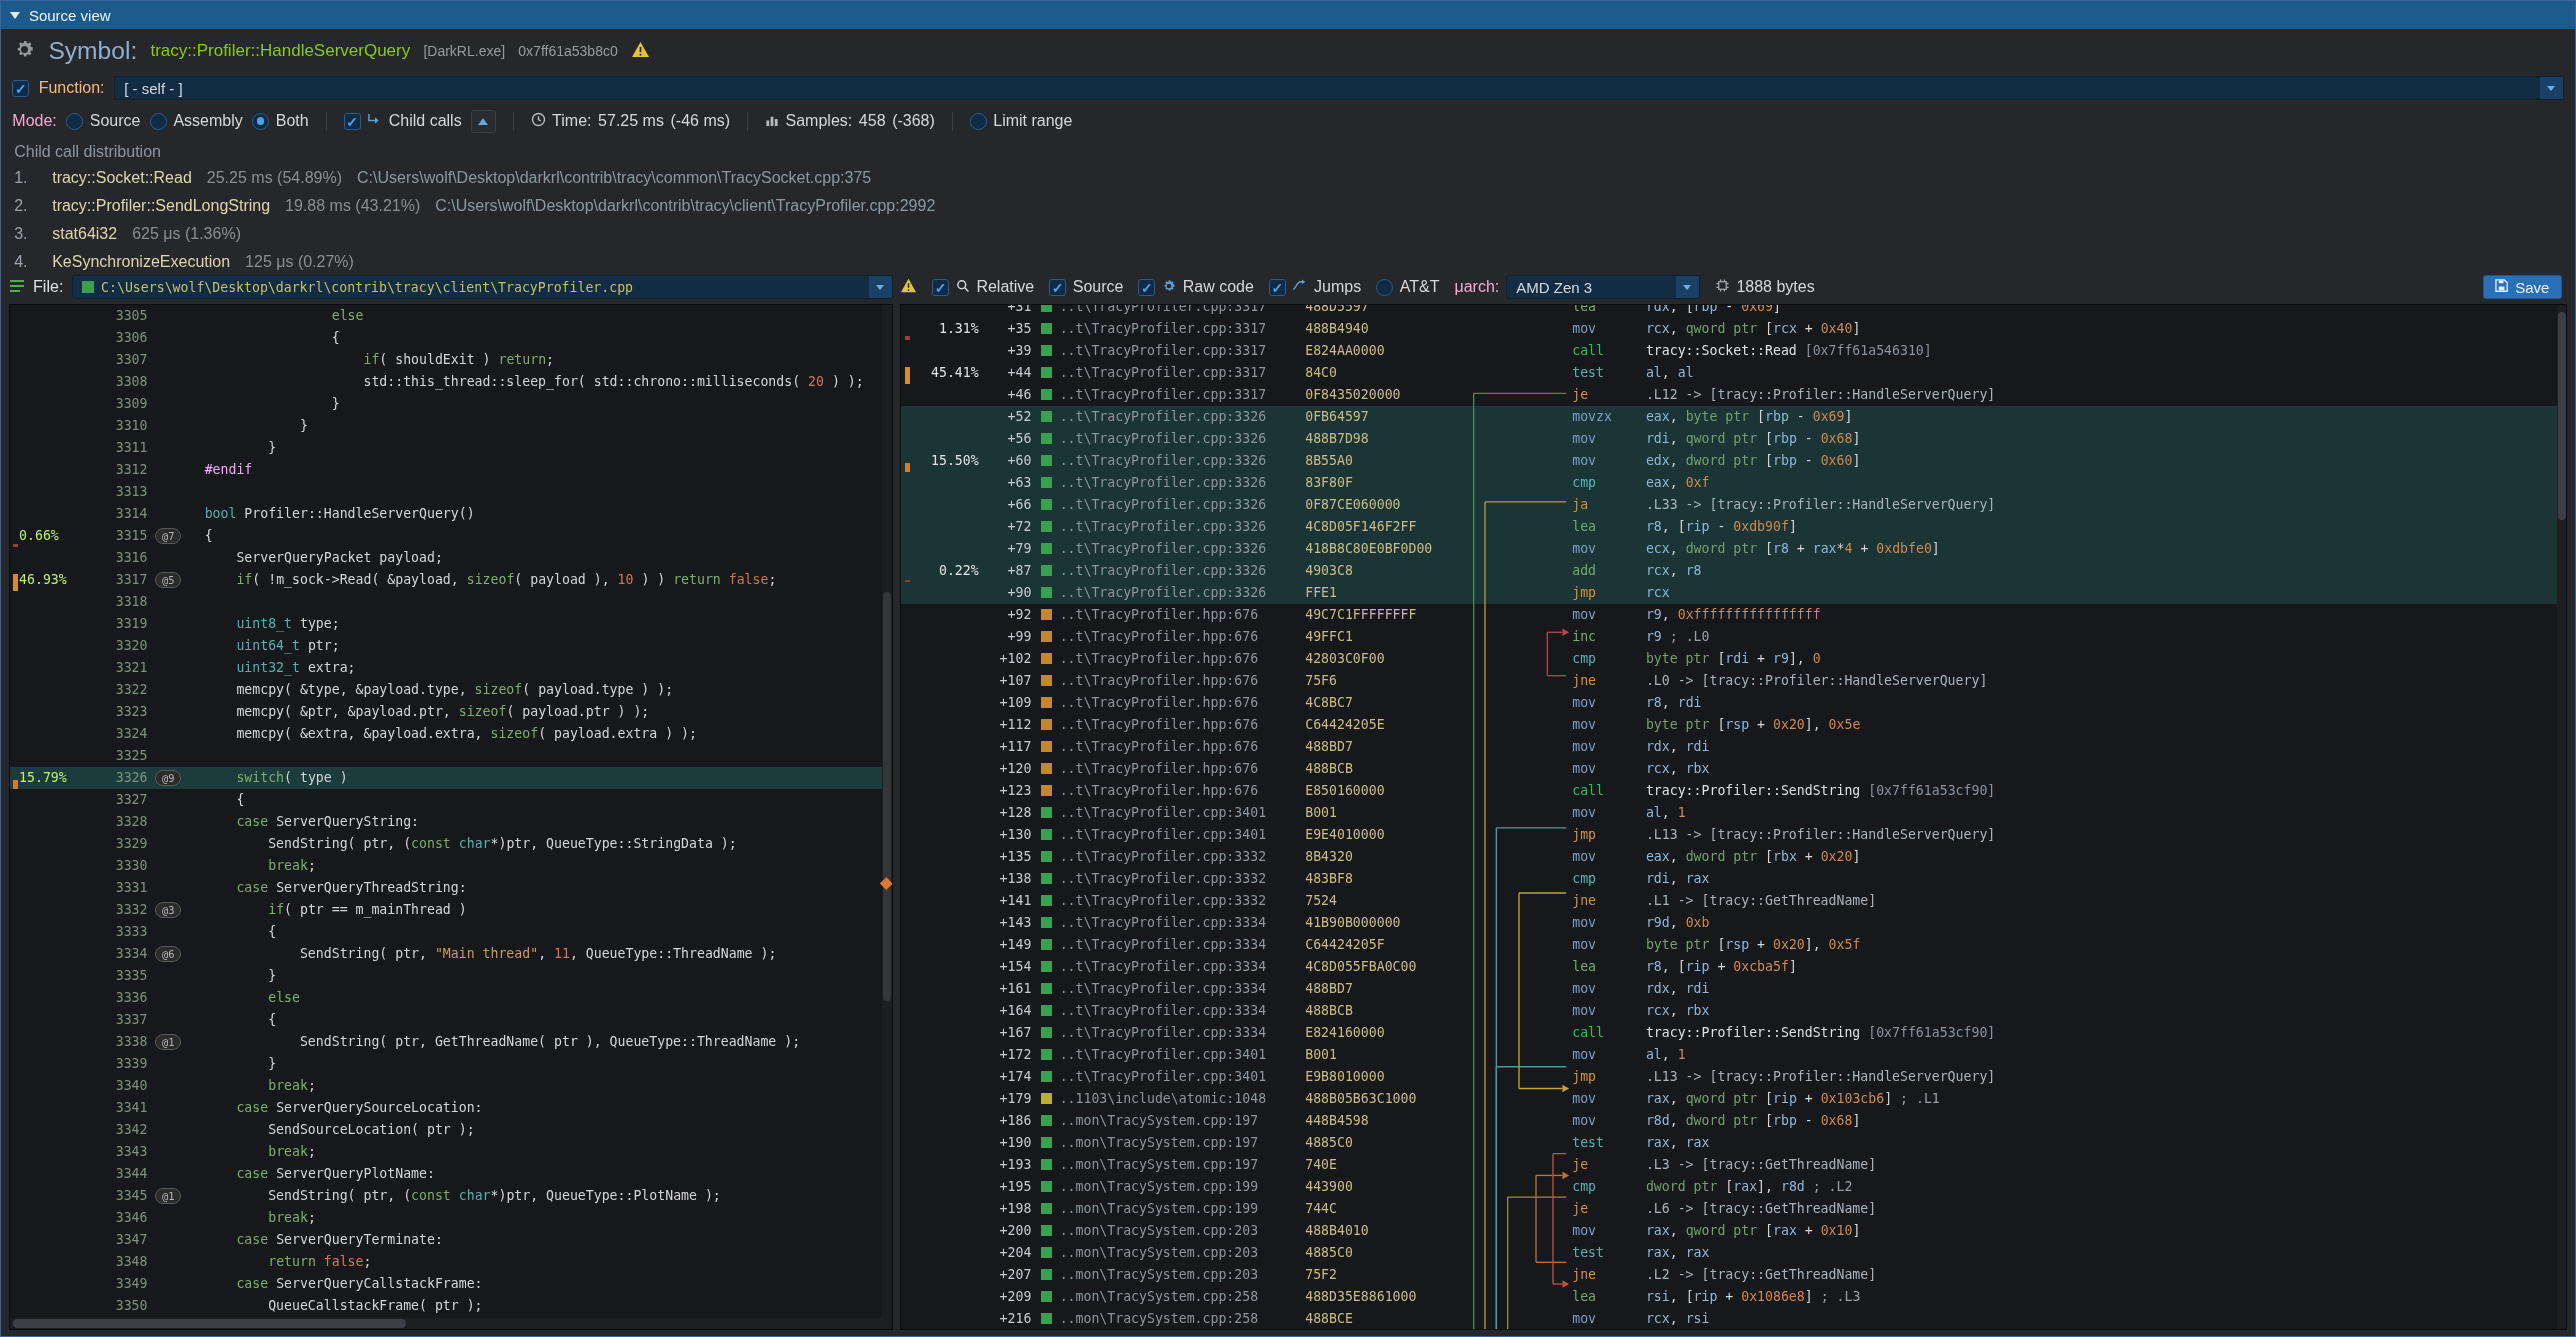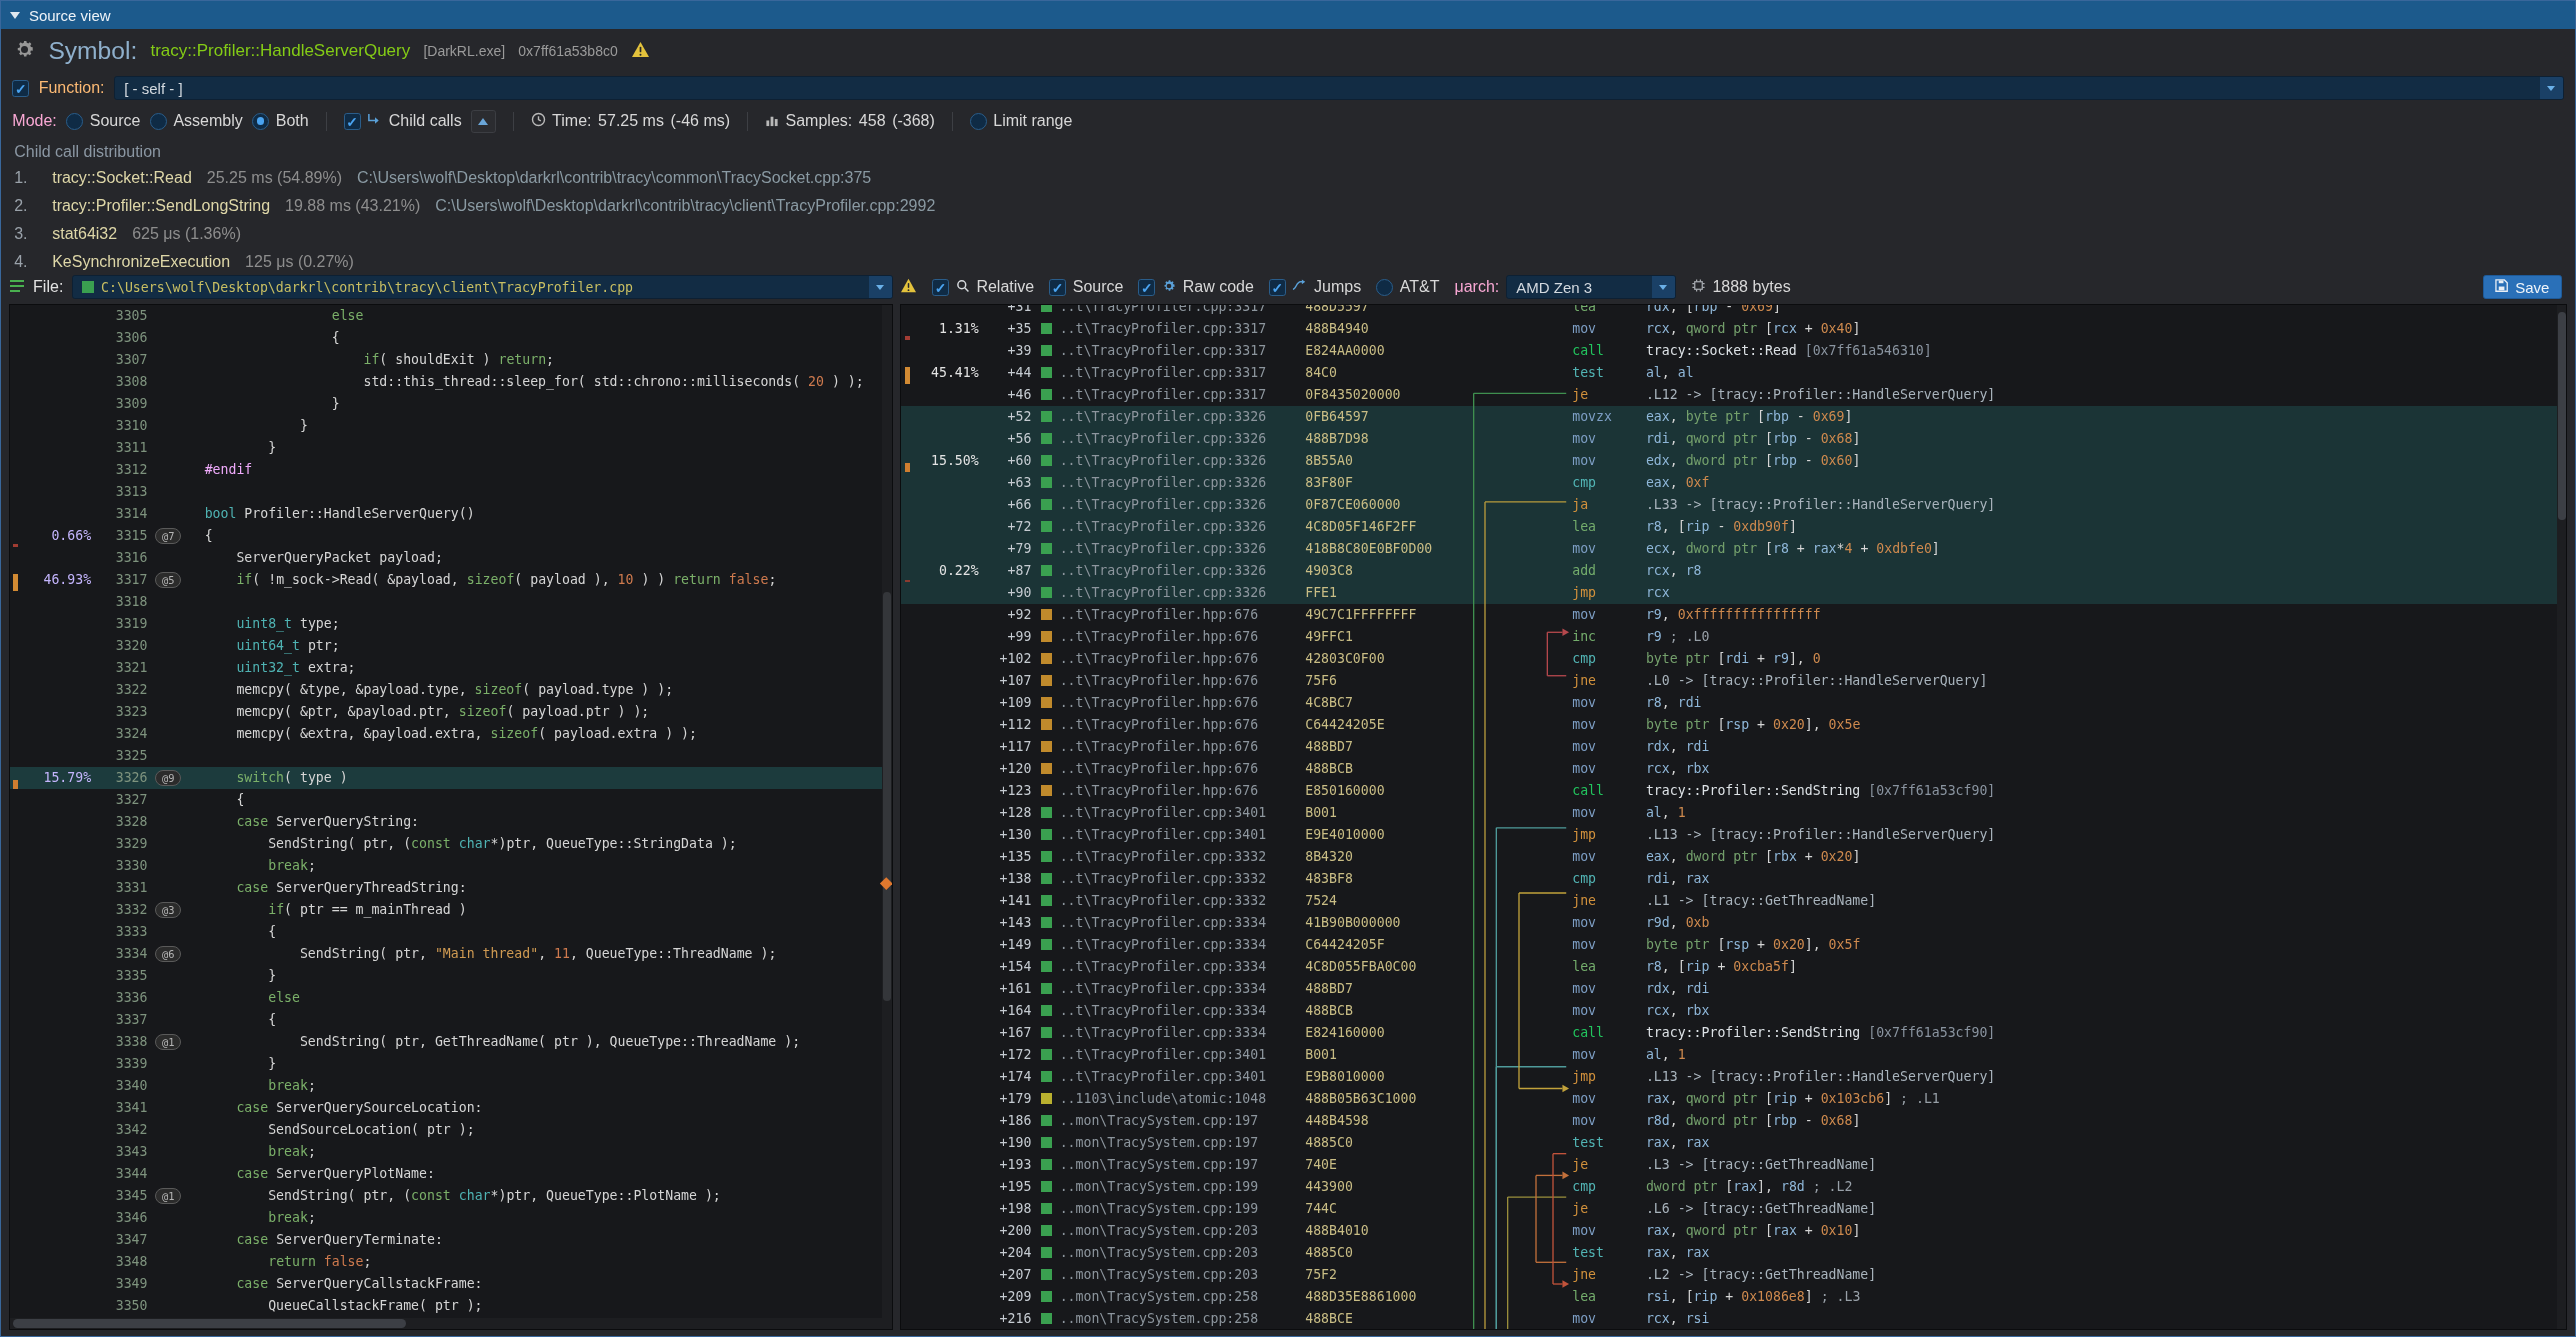--- a/index.html
+++ b/index.html
@@ -56,36 +56,36 @@
   
   .toolrow{height:30px;display:flex;align-items:center;gap:7.6px;padding:0 7.6px;flex:0 0 auto;
     --lw:884px}
   .filebar{width:var(--lw);display:flex;align-items:center;gap:8.5px;flex:0 0 auto}
   .filebar .flabel{font-size:16px;color:#e2e2e2}
   .filecombo{flex:1}
   .fsq{width:11.3px;height:11.3px;background:#3aa050;flex:0 0 auto}
   .fpath{font-family:"DejaVu Sans Mono",monospace;font-size:13.2px;color:#c9bf62;flex:1;white-space:nowrap}
   .asmbar{flex:1;display:flex;align-items:center;gap:15px;min-width:0}
   .tbitem{display:flex;align-items:center;gap:6.6px;white-space:nowrap}
-  .uarchcombo{width:170px}
+  .uarchcombo{width:194px}
   .savebtn{margin-left:auto;margin-right:5.7px;height:24.6px;background:#2a70b8;border:0.9px solid #1d5a99;
     border-radius:2.8px;color:#f0f5fa;font-size:15px;display:flex;align-items:center;gap:6.6px;
     padding:0 11.3px;font-family:"Liberation Sans",sans-serif}
   
   .panes{flex:1;display:flex;gap:7.6px;padding:1.9px 7.6px 5.7px;min-height:0}
   .pane{background:#17181b;border:0.9px solid #0b0c0e;position:relative;overflow:hidden}
   .pane.src{width:var(--lw2,884px);flex:0 0 auto}
   .pane.asmp{flex:1}
   
   .srow{display:flex;align-items:center;height:22px;padding-left:3.8px;
     font-family:"DejaVu Sans Mono",monospace;font-size:13.2px}
   .srow.hl{background:rgba(36,118,118,0.38)}
   .sbar{width:5.7px;height:22px;display:flex;align-items:flex-end}
   .sbar i{display:block;width:4.7px}
-  .spct{width:72px;text-align:right;color:#c4b5fd;margin-right:9.4px}
+  .spct{width:72px;text-align:left;color:#bef264;margin-right:9.4px}
   .sno{width:47px;text-align:right;color:#7e937e;margin-right:7.6px}
   .sbadgec{width:42px;margin-right:7.6px;display:flex;justify-content:flex-start}
   .sbadge{display:inline-block;min-width:26.4px;padding:0 4.7px;border:0.9px solid #5a5a5a;border-radius:8.5px;
     background:#2b2b2b;color:#b5b5b5;font-size:10.4px;line-height:14px;text-align:center}
   .scode{white-space:pre;color:#d6d6d6}
   .scode .k{font-style:normal;color:#7bb069}
   .scode .t{font-style:normal;color:#4fb3b3}
   .scode .s{font-style:normal;color:#cf9a52}
   .scode .n{font-style:normal;color:#cf7a4e}
   .scode .pp{font-style:normal;color:#f0abfc}

